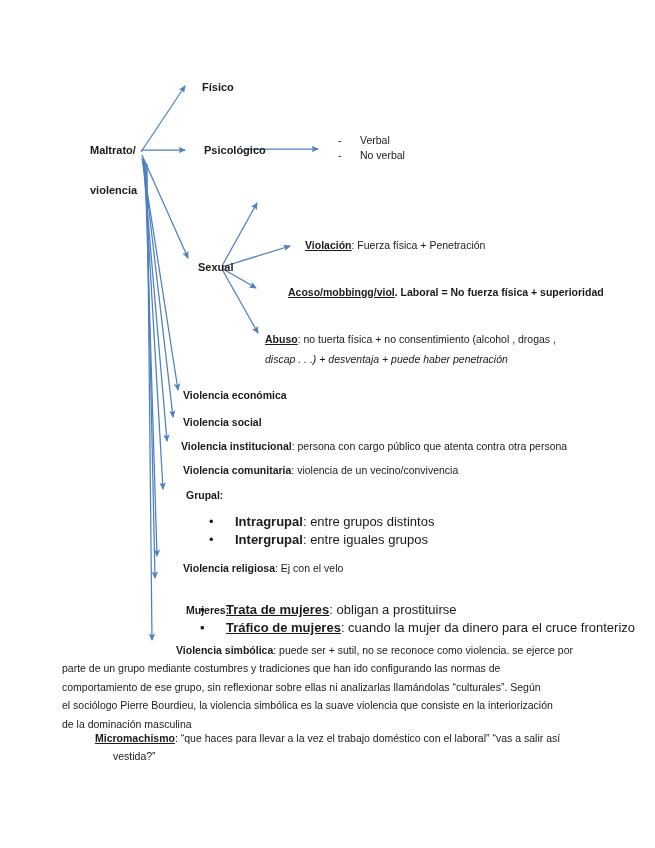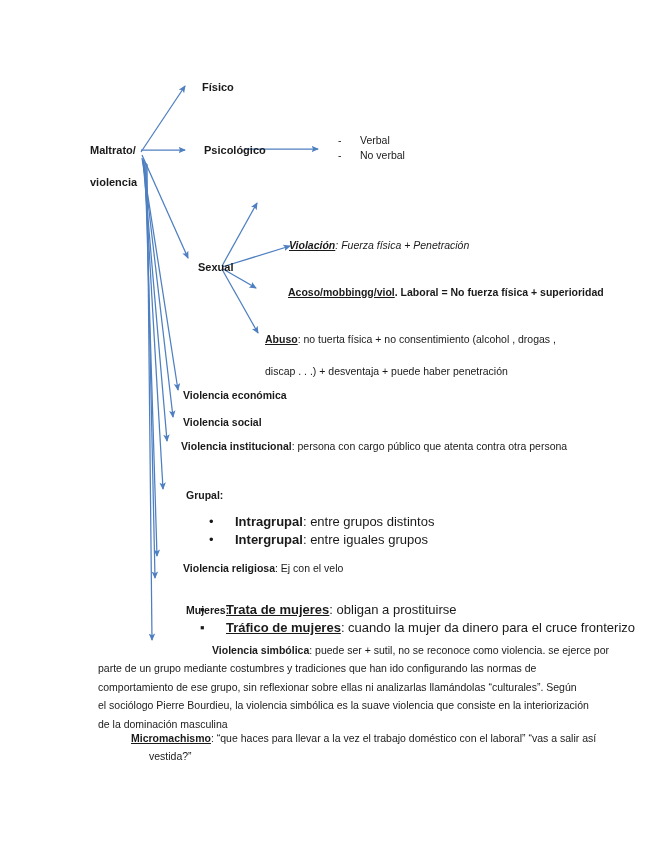--- a/index.html
+++ b/index.html
@@ -7,21 +7,21 @@
     width:655px;height:848px;position:relative;overflow:hidden;
     font-family:"Liberation Sans","DejaVu Sans",sans-serif;
     color:#1a1a1a;
   }
   #canvas{position:absolute;inset:0;width:655px;height:848px;}
   svg#edges{position:absolute;left:0;top:0;width:655px;height:848px;pointer-events:none;}
   .node{position:absolute;font-size:11px;font-weight:bold;line-height:1.35;white-space:nowrap;padding-left:12px;}
   .txt{position:absolute;font-size:10.5px;line-height:1.55;}
   .u{text-decoration:underline;font-weight:bold;}
   .bold{font-weight:bold;}
-  .para{position:absolute;font-size:10.5px;line-height:1.75;text-align:left;margin-left:36px;}
+  .para{position:absolute;font-size:10.5px;line-height:1.75;text-align:left;}
   .bullet-row{position:absolute;font-size:13px;line-height:1.55;white-space:nowrap;}
   .bullet-row .bul{display:inline-block;width:26px;text-align:left;}
   .dash-row{position:absolute;font-size:10.5px;line-height:1.6;white-space:nowrap;}
   .dash-row .dsh{display:inline-block;width:22px;}
 </style>
 </head>
 <body>
 
 <div id="canvas">
 
@@ -55,62 +55,65 @@
 
       <path d="M222,266 L257,203"></path>
       <path d="M222,267 L290,246"></path>
       <path d="M223,269 L256,288"></path>
       <path d="M223,271 L258,333"></path>
     </g>
   </svg>
 
   <div class="node" style="left:78px;top:143px;">
     <div>Maltrato/</div>
-    <div style="margin-top:17px;">violencia</div>
+    <div style="margin-top:25px;">violencia</div>
   </div>
 
   <div class="node" style="left:190px;top:80px;">Físico</div>
 
   <div class="node" style="left:192px;top:143px;">Psicológico</div>
 
   <div class="dash-row" style="left:338px;top:132px;">
     <span class="dsh">-</span><span>Verbal</span>
   </div>
   <div class="dash-row" style="left:338px;top:147px;">
     <span class="dsh">-</span><span>No verbal</span>
   </div>
 
   <div class="node" style="left:186px;top:260px;">Sexual</div>
 
 
-  <div class="txt" style="left:289px;top:237px;font-style:italic;">
+  <div class="txt" style="left:305px;top:237px;">
     <span class="u">Violación</span><span>: Fuerza física + Penetración</span>
   </div>
 
   <div class="txt" style="left:262px;top:284px;margin-left:26px;">
     <span class="u">Acoso/mobbingg/viol</span><span class="bold">. Laboral = No fuerza física + superioridad</span>
   </div>
 
   <div class="txt" style="left:265px;top:331px;width:330px;white-space:normal;">
     <span class="u">Abuso</span><span>: no tuerta física + no consentimiento (alcohol ,  drogas ,</span>
-    <div style="margin-top:16px;">discap . . .) + desventaja + puede haber penetración</div>
+    <div style="margin-top:4px;font-style:italic;">discap . . .) + desventaja + puede haber penetración</div>
   </div>
 
   <div class="txt" style="left:183px;top:387px;">
     <span class="bold">Violencia económica</span><span></span>
   </div>
 
   <div class="txt" style="left:183px;top:414px;">
     <span class="bold">Violencia social</span><span></span>
   </div>
 
   <div class="txt" style="left:181px;top:438px;">
     <span class="bold">Violencia institucional</span><span>: persona con cargo público que atenta contra otra persona</span>
   </div>
 
+  <div class="txt" style="left:183px;top:462px;">
+    <span class="bold">Violencia comunitaria</span><span>: violencia de un vecino/convivencia</span>
+  </div>
 
   <div class="txt" style="left:186px;top:487px;">
     <span class="bold">Grupal:</span>
   </div>
 
   <div class="bullet-row" style="left:209px;top:512px;">
     <span class="bul">•</span><span class="bold">Intragrupal</span><span>: entre grupos distintos</span>
   </div>
   <div class="bullet-row" style="left:209px;top:530px;">
     <span class="bul">•</span><span class="bold">Intergrupal</span><span>: entre iguales grupos</span>

